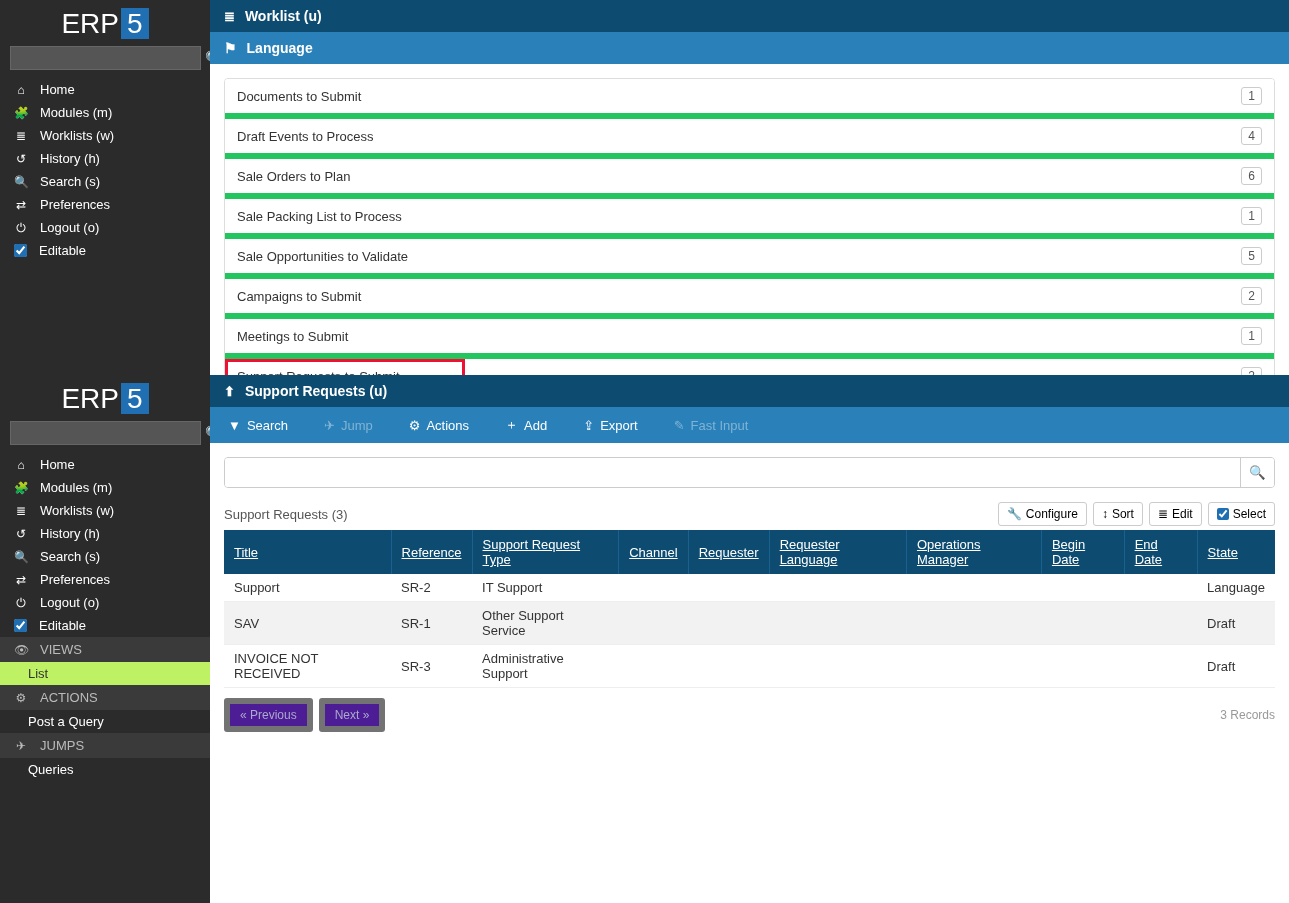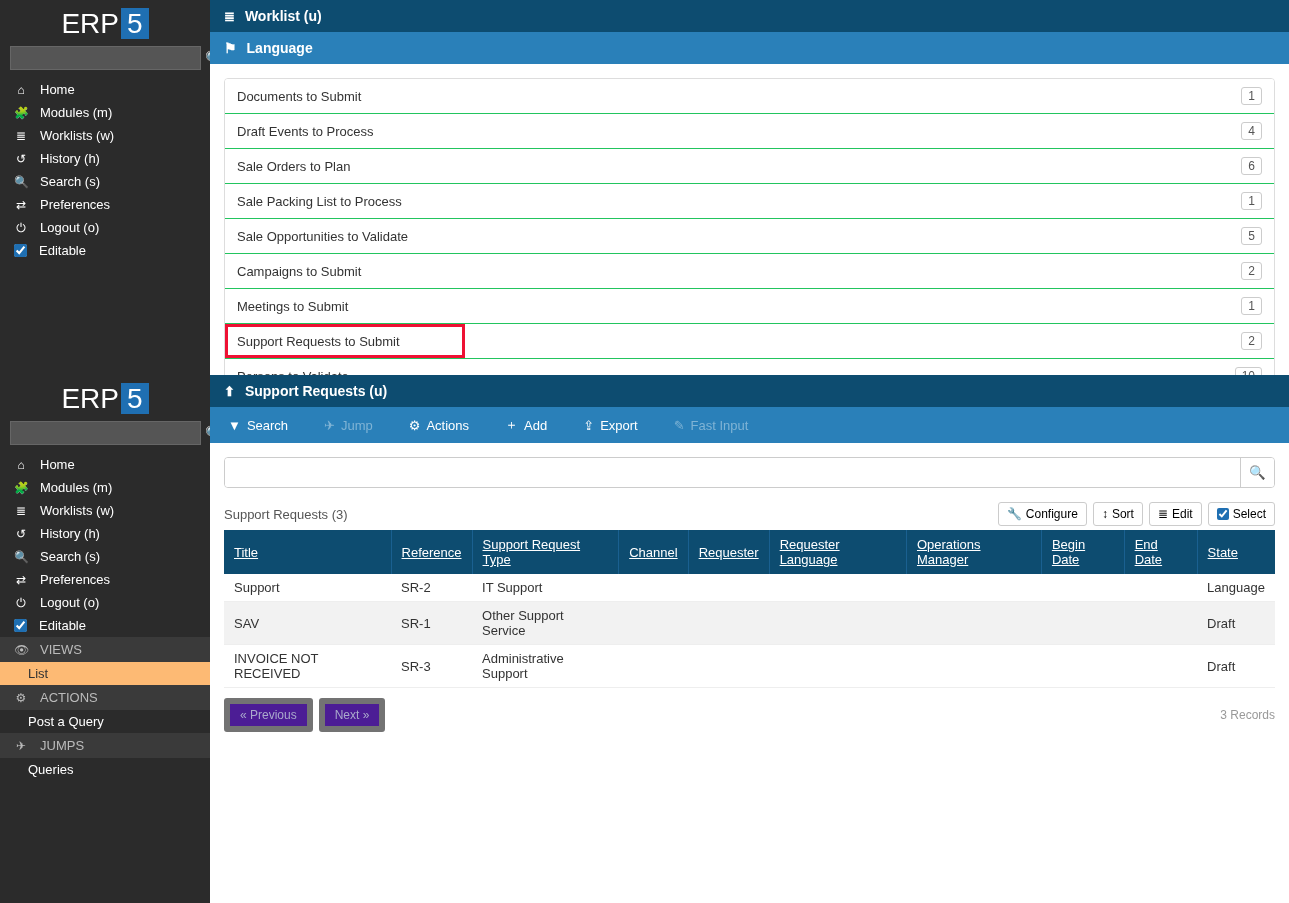--- a/index.html
+++ b/index.html
@@ -10,34 +10,34 @@
 .sidebar { width: 210px; background: #2b2b2b; color: #fff; flex-shrink: 0; }
 .logo { background: #2b2b2b; text-align: center; padding: 8px 0 6px; }
 .logo-text { display: inline-block; font-size: 28px; font-weight: 400; color: #fff; letter-spacing: 0; }
 .logo-text .five { background: #1f6fb2; color: #fff; padding: 0 6px; margin-left: 2px; }
 .search-wrap { display: flex; align-items: center; padding: 0 10px 8px; gap: 4px; }
 .search-wrap input { flex: 1; background: #555; border: 1px solid #666; height: 24px; padding: 0 6px; color: #fff; }
 .search-wrap .search-btn { color: #fff; background: none; border: none; cursor: pointer; font-size: 14px; }
 .nav { list-style: none; }
 .nav li { display: flex; align-items: center; padding: 4px 14px; font-size: 13px; cursor: pointer; color: #fff; gap: 12px; }
 .nav li.section-header { background: #3a3a3a; color: #bbb; cursor: default; padding: 5px 14px; }
-.nav li.active-view { background: #fdba74; color: #333; padding-left: 28px; }
+.nav li.active-view { background: #bef264; color: #333; padding-left: 28px; }
 .nav li.sub-item { padding-left: 28px; }
 .nav li .icon { width: 14px; text-align: center; display: inline-block; font-size: 12px; }
 .nav li input[type="checkbox"] { accent-color: #1f6fb2; width: 13px; height: 13px; }
 .main { flex: 1; background: #fff; display: flex; flex-direction: column; }
 .header-bar { background: #0d4c70; color: #fff; display: flex; align-items: center; padding: 8px 14px; font-size: 14px; gap: 10px; font-weight: bold; }
 .header-bar .icon { font-size: 13px; }
 .subheader-bar { background: #2a80b9; color: #fff; display: flex; align-items: center; padding: 8px 14px; font-size: 14px; gap: 10px; font-weight: bold; }
 .toolbar { background: #2a80b9; color: #fff; display: flex; align-items: center; padding: 0; font-size: 13px; }
 .toolbar .tb-item { padding: 9px 18px; cursor: pointer; display: flex; align-items: center; gap: 6px; }
 .toolbar .tb-item.disabled { color: #7fb3d5; cursor: default; }
 .content-pad { padding: 14px; }
 .worklist { border: 1px solid #ddd; border-radius: 4px 4px 0 0; overflow: hidden; }
-.worklist-row { display: flex; justify-content: space-between; align-items: center; padding: 8px 12px; border-bottom: 1px solid #22c55e; font-size: 13px; cursor: pointer; background: #fff; position: relative; }
+.worklist-row { display: flex; justify-content: space-between; align-items: center; padding: 8px 12px; border-bottom: 6px solid #22c55e; font-size: 13px; cursor: pointer; background: #fff; position: relative; }
 .worklist-row:last-child { border-bottom: none; }
 .worklist-row .badge { background: #fff; border: 1px solid #ccc; border-radius: 3px; min-width: 20px; text-align: center; padding: 1px 6px; font-size: 12px; color: #555; }
 .search-row { display: flex; border: 1px solid #ccc; border-radius: 4px; overflow: hidden; margin-bottom: 14px; }
 .search-row input { flex: 1; border: none; padding: 7px 10px; outline: none; }
 .search-row button { width: 34px; border: none; border-left: 1px solid #ccc; background: #fff; cursor: pointer; color: #555; }
 .list-header { display: flex; justify-content: space-between; align-items: center; margin-bottom: 4px; }
 .list-title { font-size: 13px; color: #555; }
 .list-actions { display: flex; gap: 6px; }
 .la-btn { border: 1px solid #ccc; background: #fff; padding: 4px 8px; border-radius: 3px; font-size: 12px; cursor: pointer; display: flex; align-items: center; gap: 4px; white-space: nowrap; }
 .la-btn input[type="checkbox"] { accent-color: #1f6fb2; width: 12px; height: 12px; }

